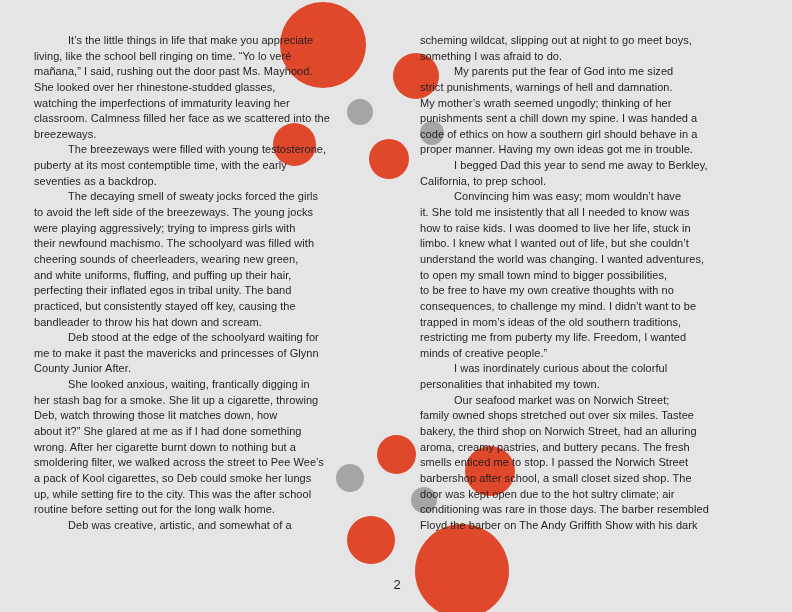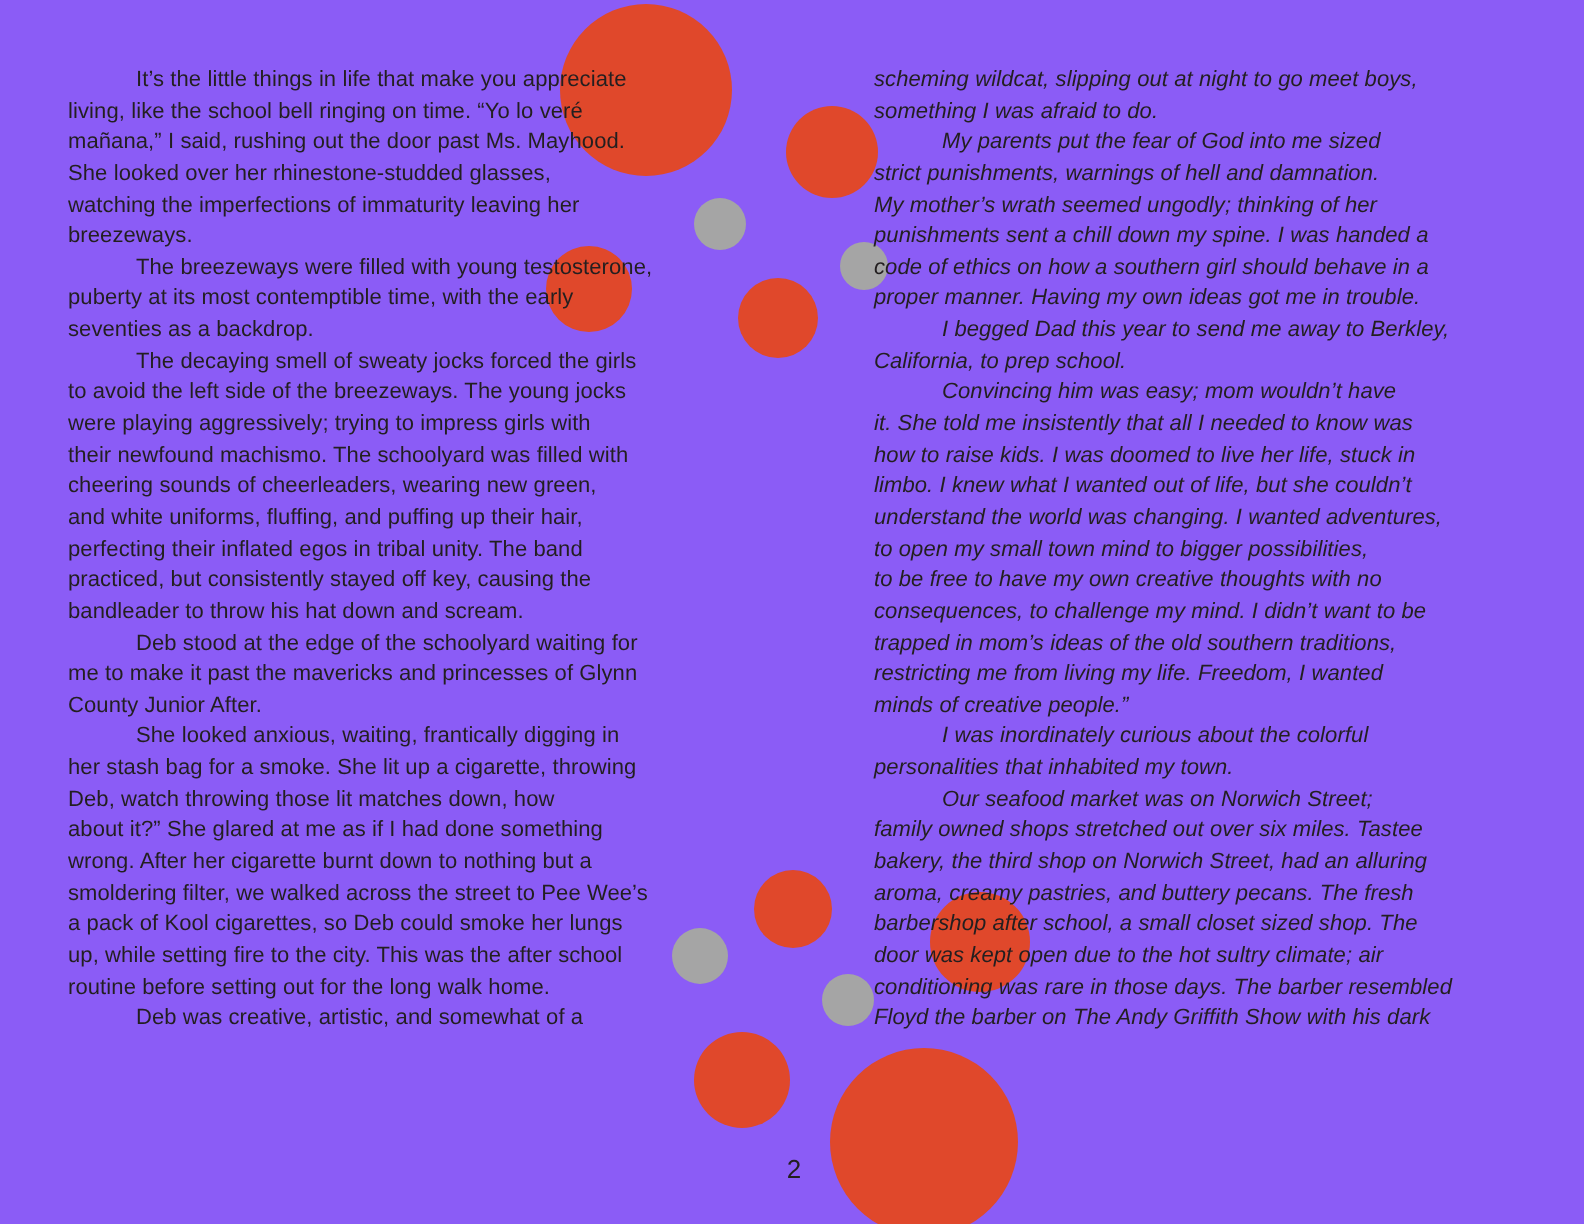--- a/index.html
+++ b/index.html
@@ -1,38 +1,38 @@
 <!DOCTYPE html>
 <html><head>
 <meta charset="utf-8">
 <style>
   html, body { margin: 0; padding: 0; }
   body { background: #ffffff; }
   .page {
     position: relative;
     width: 792px;
     height: 612px;
-    background: #8b5cf6;
+    background: #e5e5e5;
     overflow: hidden;
     font-family: "Liberation Sans", sans-serif;
   }
   .circle-layer { position: absolute; inset: 0; z-index: 1; }
   .circle { position: absolute; border-radius: 50%; }
   .column {
     position: absolute;
     top: 33px;
     width: 340px;
     z-index: 2;
     font-size: 11px;
     line-height: 15.65px;
     color: #231F20;
     letter-spacing: 0.05px;
   }
   .column-left  { left: 34px; }
-  .column-right { left: 437px; font-style: italic; }
+  .column-right { left: 420px; }
   .line { white-space: nowrap; height: 15.65px; }
   .line.indent { padding-left: 34px; }
   .page-number {
     position: absolute;
     left: 377px;
     top: 577px;
     width: 40px;
     text-align: center;
     z-index: 2;
     font-size: 13px;
@@ -56,20 +56,21 @@
       <div class="circle" style="left: 347px; top: 516px; width: 48px; height: 48px; background: rgb(224, 72, 43);"></div>
       <div class="circle" style="left: 415px; top: 524px; width: 94px; height: 94px; background: rgb(224, 72, 43);"></div>
       <div class="circle" style="left: 465px; top: 446px; width: 50px; height: 50px; background: rgb(224, 72, 43);"></div>
     </div>
   <div class="column column-left">
       <div class="line indent">It’s the little things in life that make you appreciate</div>
       <div class="line">living, like the school bell ringing on time. “Yo lo veré</div>
       <div class="line">mañana,” I said, rushing out the door past Ms. Mayhood.</div>
       <div class="line">She looked over her rhinestone-studded glasses,</div>
       <div class="line">watching the imperfections of immaturity leaving her</div>
+      <div class="line">classroom. Calmness filled her face as we scattered into the</div>
       <div class="line">breezeways.</div>
       <div class="line indent">The breezeways were filled with young testosterone,</div>
       <div class="line">puberty at its most contemptible time, with the early</div>
       <div class="line">seventies as a backdrop.</div>
       <div class="line indent">The decaying smell of sweaty jocks forced the girls</div>
       <div class="line">to avoid the left side of the breezeways. The young jocks</div>
       <div class="line">were playing aggressively; trying to impress girls with</div>
       <div class="line">their newfound machismo. The schoolyard was filled with</div>
       <div class="line">cheering sounds of cheerleaders, wearing new green,</div>
       <div class="line">and white uniforms, fluffing, and puffing up their hair,</div>
@@ -103,27 +104,28 @@
       <div class="line">California, to prep school.</div>
       <div class="line indent">Convincing him was easy; mom wouldn’t have</div>
       <div class="line">it. She told me insistently that all I needed to know was</div>
       <div class="line">how to raise kids. I was doomed to live her life, stuck in</div>
       <div class="line">limbo. I knew what I wanted out of life, but she couldn’t</div>
       <div class="line">understand the world was changing. I wanted adventures,</div>
       <div class="line">to open my small town mind to bigger possibilities,</div>
       <div class="line">to be free to have my own creative thoughts with no</div>
       <div class="line">consequences, to challenge my mind. I didn’t want to be</div>
       <div class="line">trapped in mom’s ideas of the old southern traditions,</div>
-      <div class="line">restricting me from living my life. Freedom, I wanted</div>
+      <div class="line">restricting me from puberty my life. Freedom, I wanted</div>
       <div class="line">minds of creative people.”</div>
       <div class="line indent">I was inordinately curious about the colorful</div>
       <div class="line">personalities that inhabited my town.</div>
       <div class="line indent">Our seafood market was on Norwich Street;</div>
       <div class="line">family owned shops stretched out over six miles. Tastee</div>
       <div class="line">bakery, the third shop on Norwich Street, had an alluring</div>
       <div class="line">aroma, creamy pastries, and buttery pecans. The fresh</div>
+      <div class="line">smells enticed me to stop. I passed the Norwich Street</div>
       <div class="line">barbershop after school, a small closet sized shop. The</div>
       <div class="line">door was kept open due to the hot sultry climate; air</div>
       <div class="line">conditioning was rare in those days. The barber resembled</div>
       <div class="line">Floyd the barber on The Andy Griffith Show with his dark</div>
     </div>
   <div class="page-number">2</div>
 </div>
 
 </body></html>

